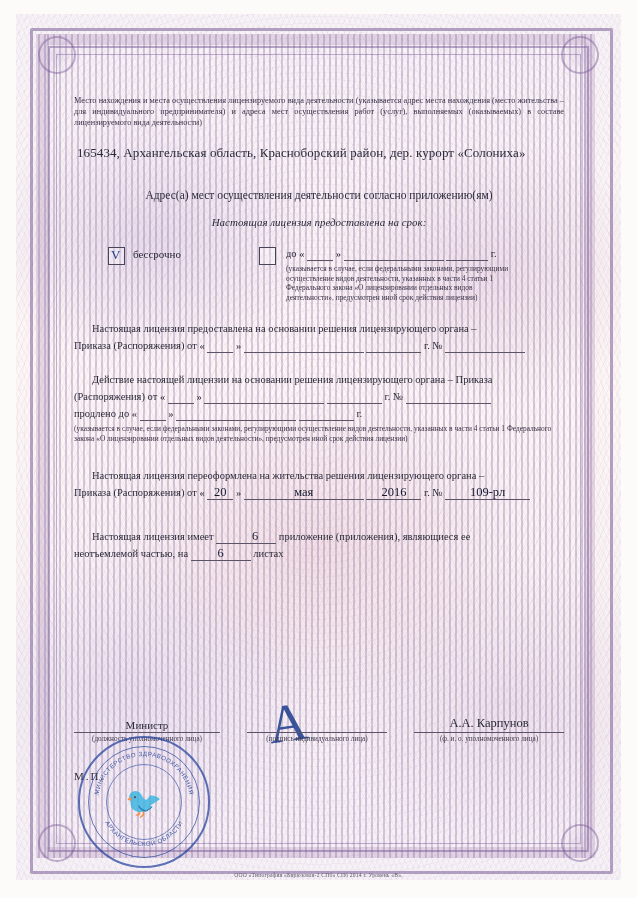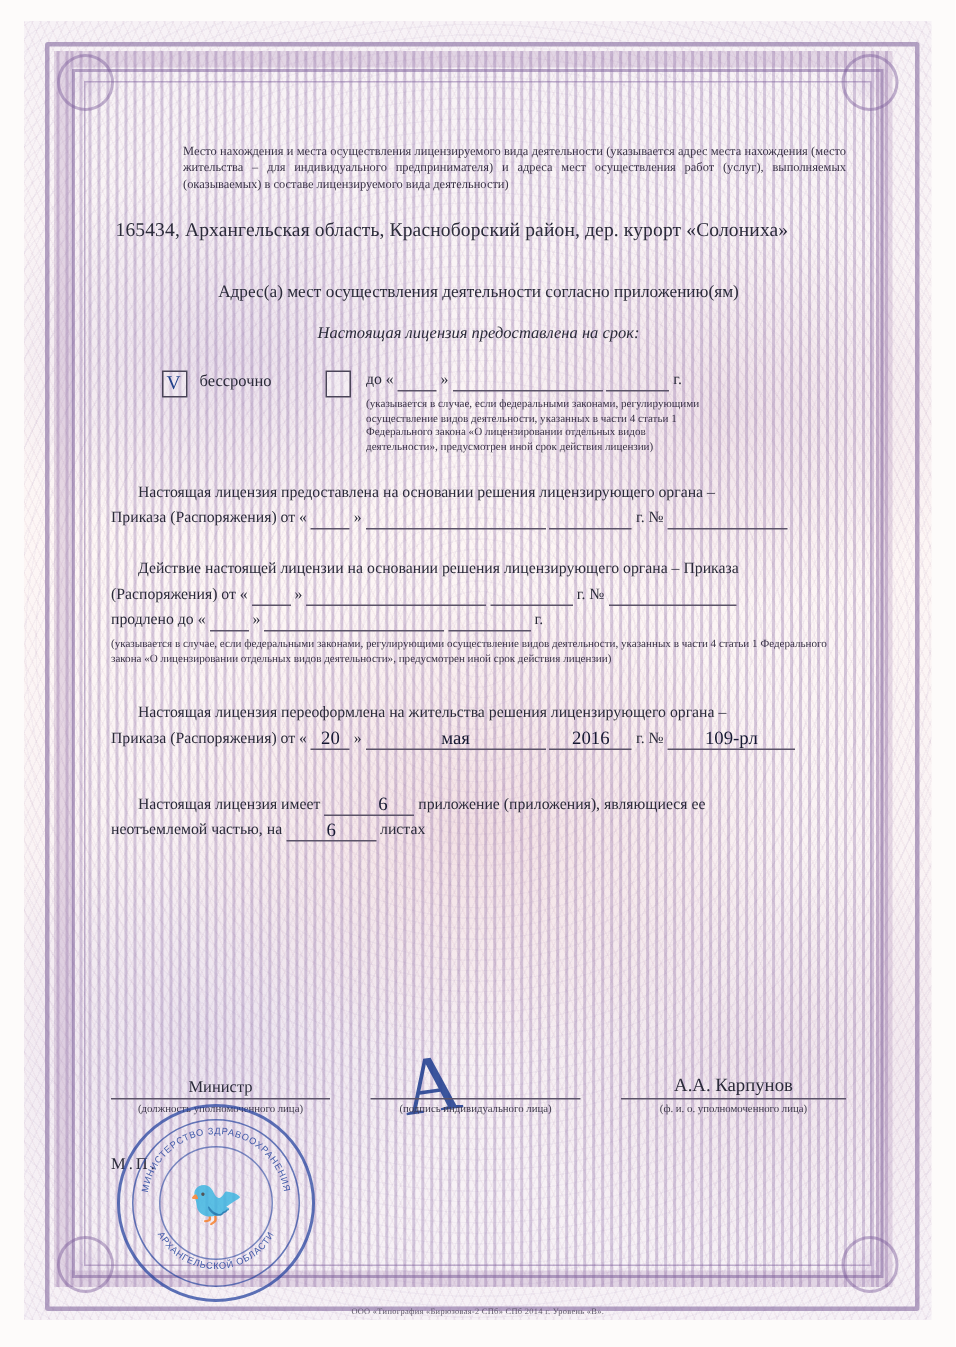--- a/index.html
+++ b/index.html
@@ -94,21 +94,20 @@
   .content {
     position: absolute;
     left: 74px; top: 96px;
     width: 490px;
     font-size: 10.5px;
     line-height: 1.32;
   }
   .para {
     text-align: justify;
     margin-bottom: 16px;
-    padding-left: 48px;
   }
   .small {
     font-size: 8.3px;
     line-height: 1.3;
     color: #3a3347;
   }
   .tiny {
     font-size: 7.4px;
     line-height: 1.28;
     color: #3a3347;
@@ -314,21 +313,21 @@
 
     <div class="blk-attach">Адрес(а) мест осуществления деятельности согласно приложению(ям)</div>
 
     <div class="blk-term">Настоящая лицензия предоставлена на срок:</div>
 
     <div class="term-row">
       <div class="cbox checked"></div>
       <div class="cb-label">бессрочно</div>
 
       <div class="term-right">
-        <div style="display:flex; align-items:flex-start;">
+        <div style="display:flex; align-items:flex-start;justify-content:center;">
           <div class="cbox"></div>
           <div style="margin-left:10px;">
             <div class="date-line">
               <span>до</span>
               <span>«</span>
               <span class="u w26 filled">&nbsp;</span>
               <span>»</span>
               <span class="u w100 filled">&nbsp;</span>
               <span class="u w42 filled">&nbsp;</span>
               <span>г.</span>

